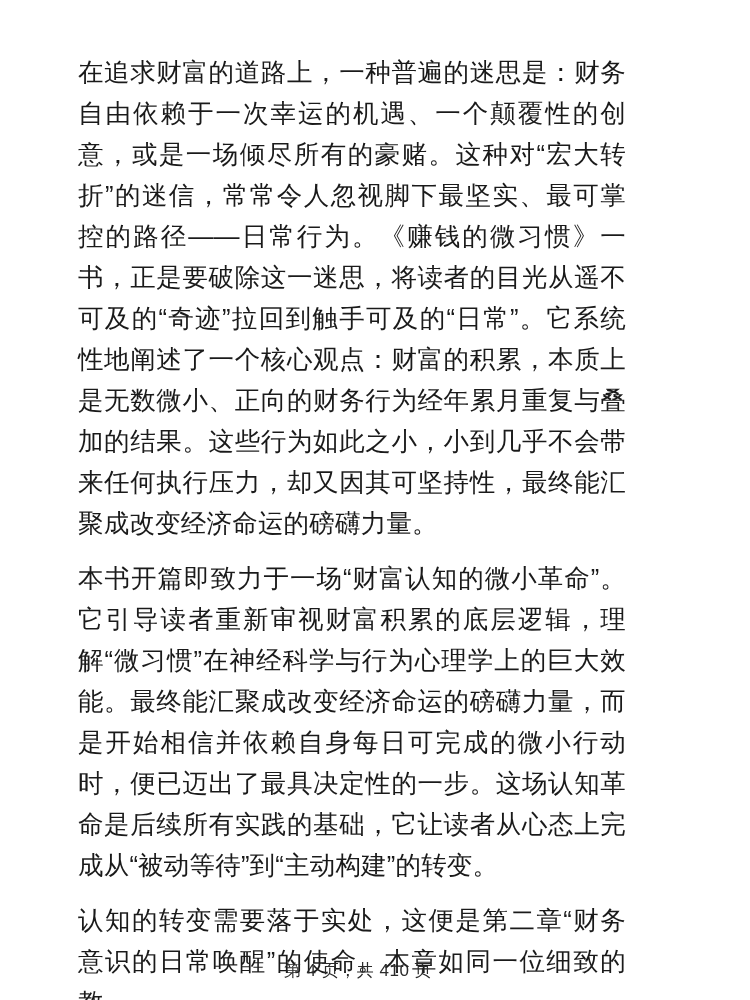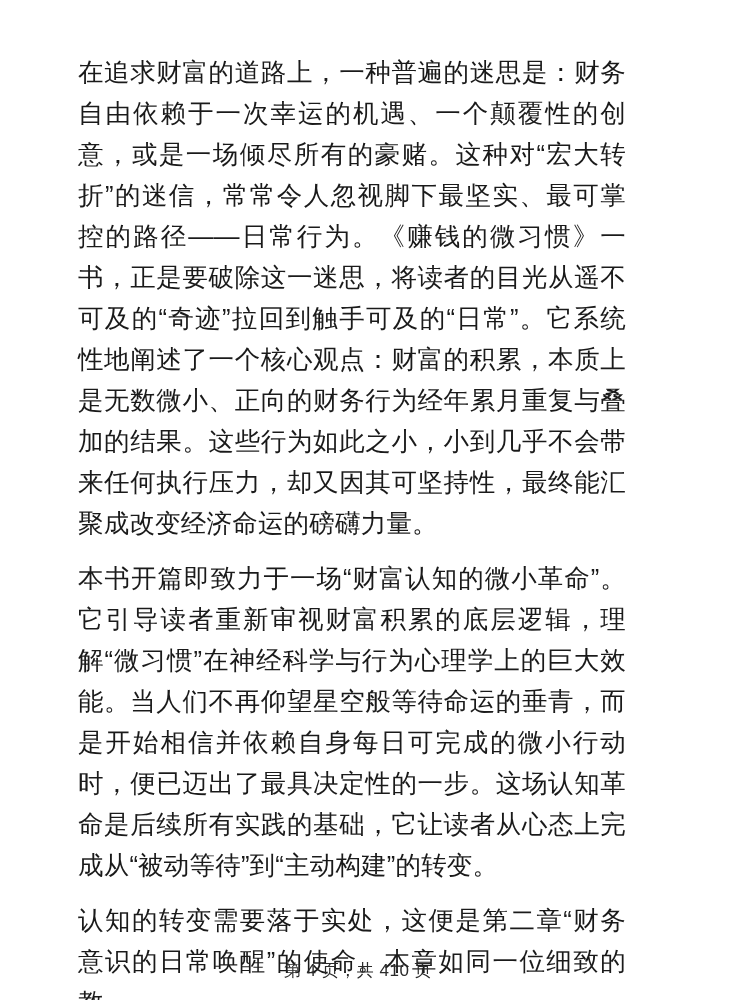--- a/index.html
+++ b/index.html
@@ -45,16 +45,16 @@
     font-size: 17px;
     color: #2a2a2a;
     letter-spacing: 0.5px;
   }
 </style>
 </head>
 <body>
 
 <div class="page">
   <p class="para">在追求财富的道路上，一种普遍的迷思是：财务自由依赖于一次幸运的机遇、一个颠覆性的创意，或是一场倾尽所有的豪赌。这种对“宏大转折”的迷信，常常令人忽视脚下最坚实、最可掌控的路径——日常行为。《赚钱的微习惯》一书，正是要破除这一迷思，将读者的目光从遥不可及的“奇迹”拉回到触手可及的“日常”。它系统性地阐述了一个核心观点：财富的积累，本质上是无数微小、正向的财务行为经年累月重复与叠加的结果。这些行为如此之小，小到几乎不会带来任何执行压力，却又因其可坚持性，最终能汇聚成改变经济命运的磅礴力量。</p>
-  <p class="para">本书开篇即致力于一场“财富认知的微小革命”。它引导读者重新审视财富积累的底层逻辑，理解“微习惯”在神经科学与行为心理学上的巨大效能。当人们不再仰望星空般等待命运的垂青，而是开始相信并依赖自身每日可完成的微小行动时，便已迈出了最具决定性的一步。这场认知革命是后续所有实践的基础，它让读者从心态上完成从“被动等待”到“主动构建”的转变。</p>
+  <p class="para">本书开篇即致力于一场“财富认知的微小革命”。它引导读者重新审视财富积累的底层逻辑，理解“微习惯”在神经科学与行为心理学上的巨大效能。最终能汇聚成改变经济命运的磅礴力量，而是开始相信并依赖自身每日可完成的微小行动时，便已迈出了最具决定性的一步。这场认知革命是后续所有实践的基础，它让读者从心态上完成从“被动等待”到“主动构建”的转变。</p>
   <p class="para">认知的转变需要落于实处，这便是第二章“财务意识的日常唤醒”的使命。本章如同一位细致的教</p>
   <div class="footer">第 4 页，共 410 页</div>
 </div>
 
 </body></html>

